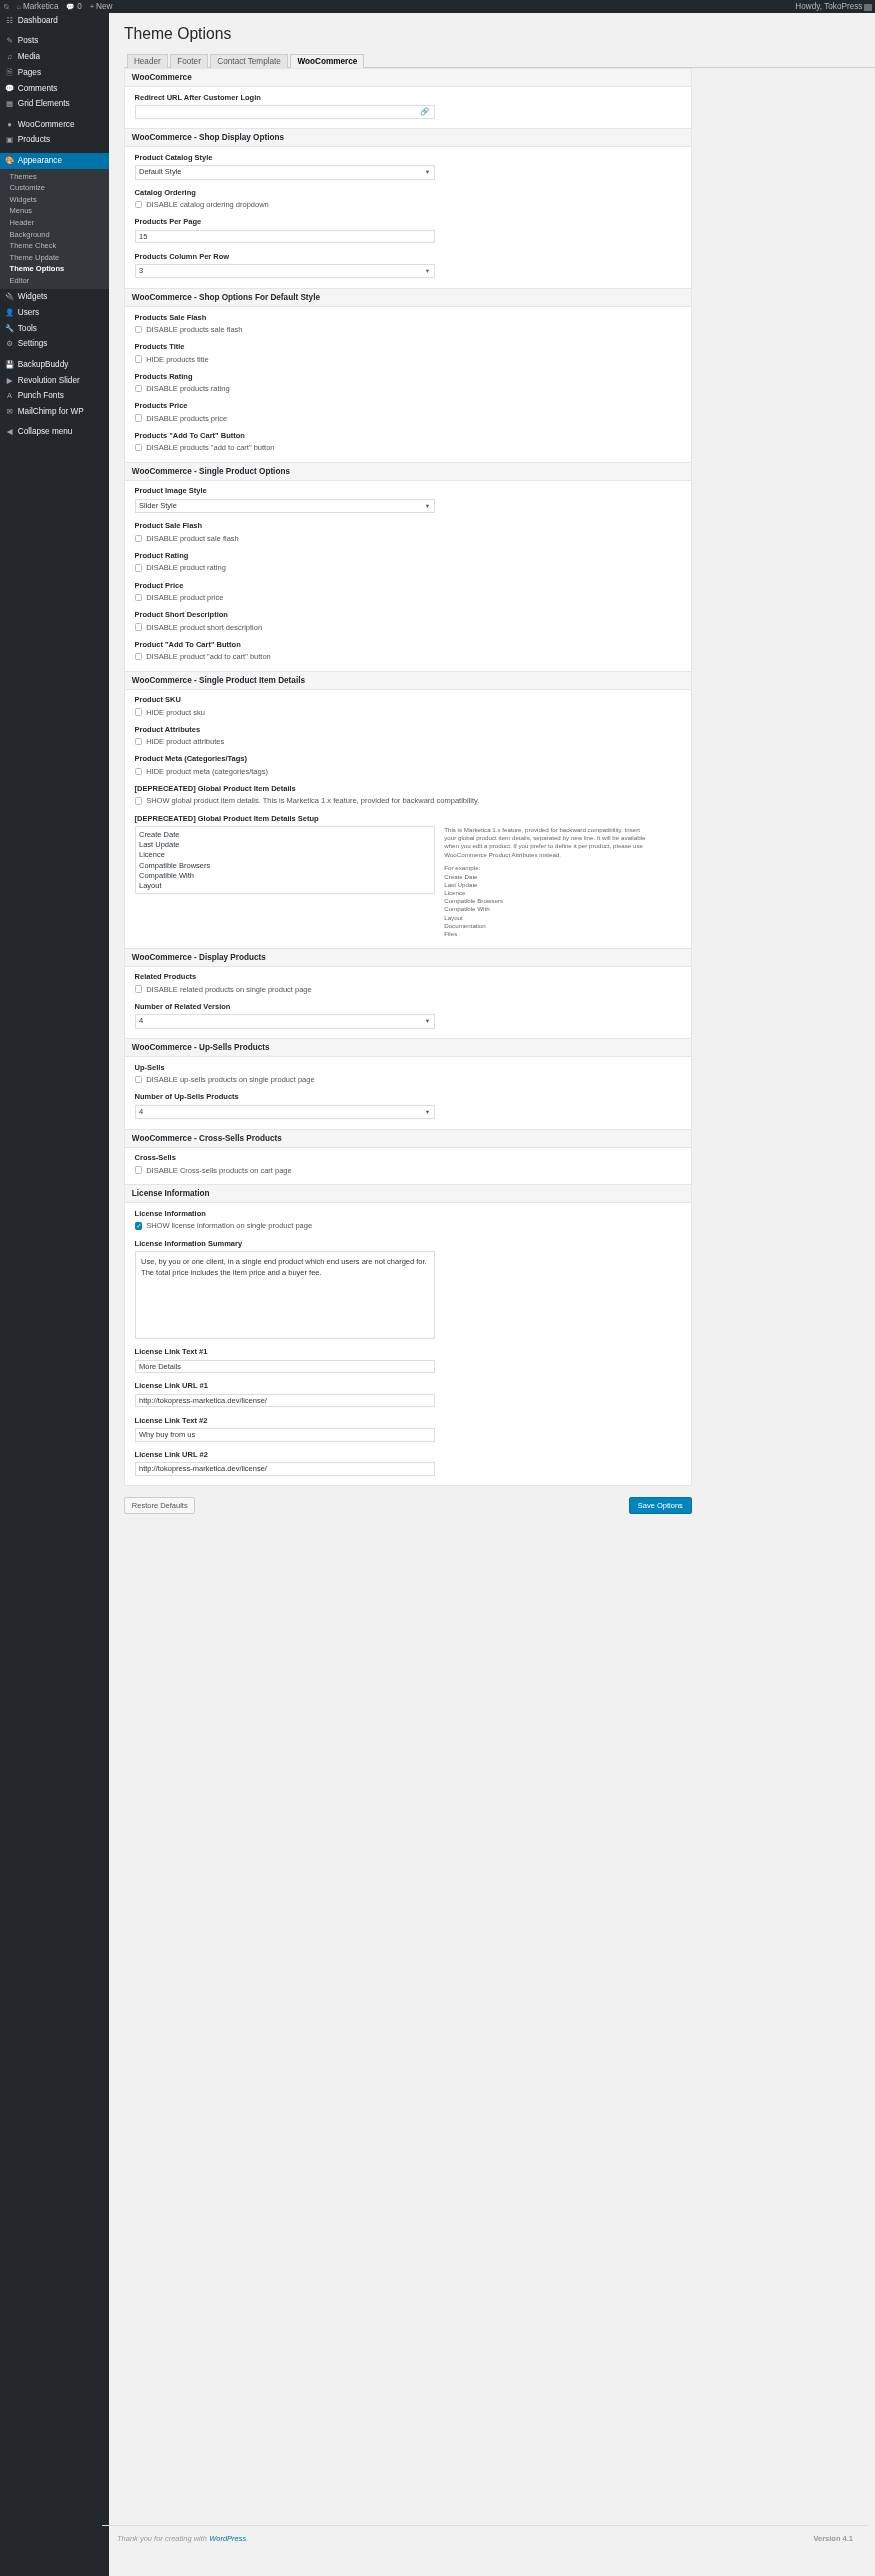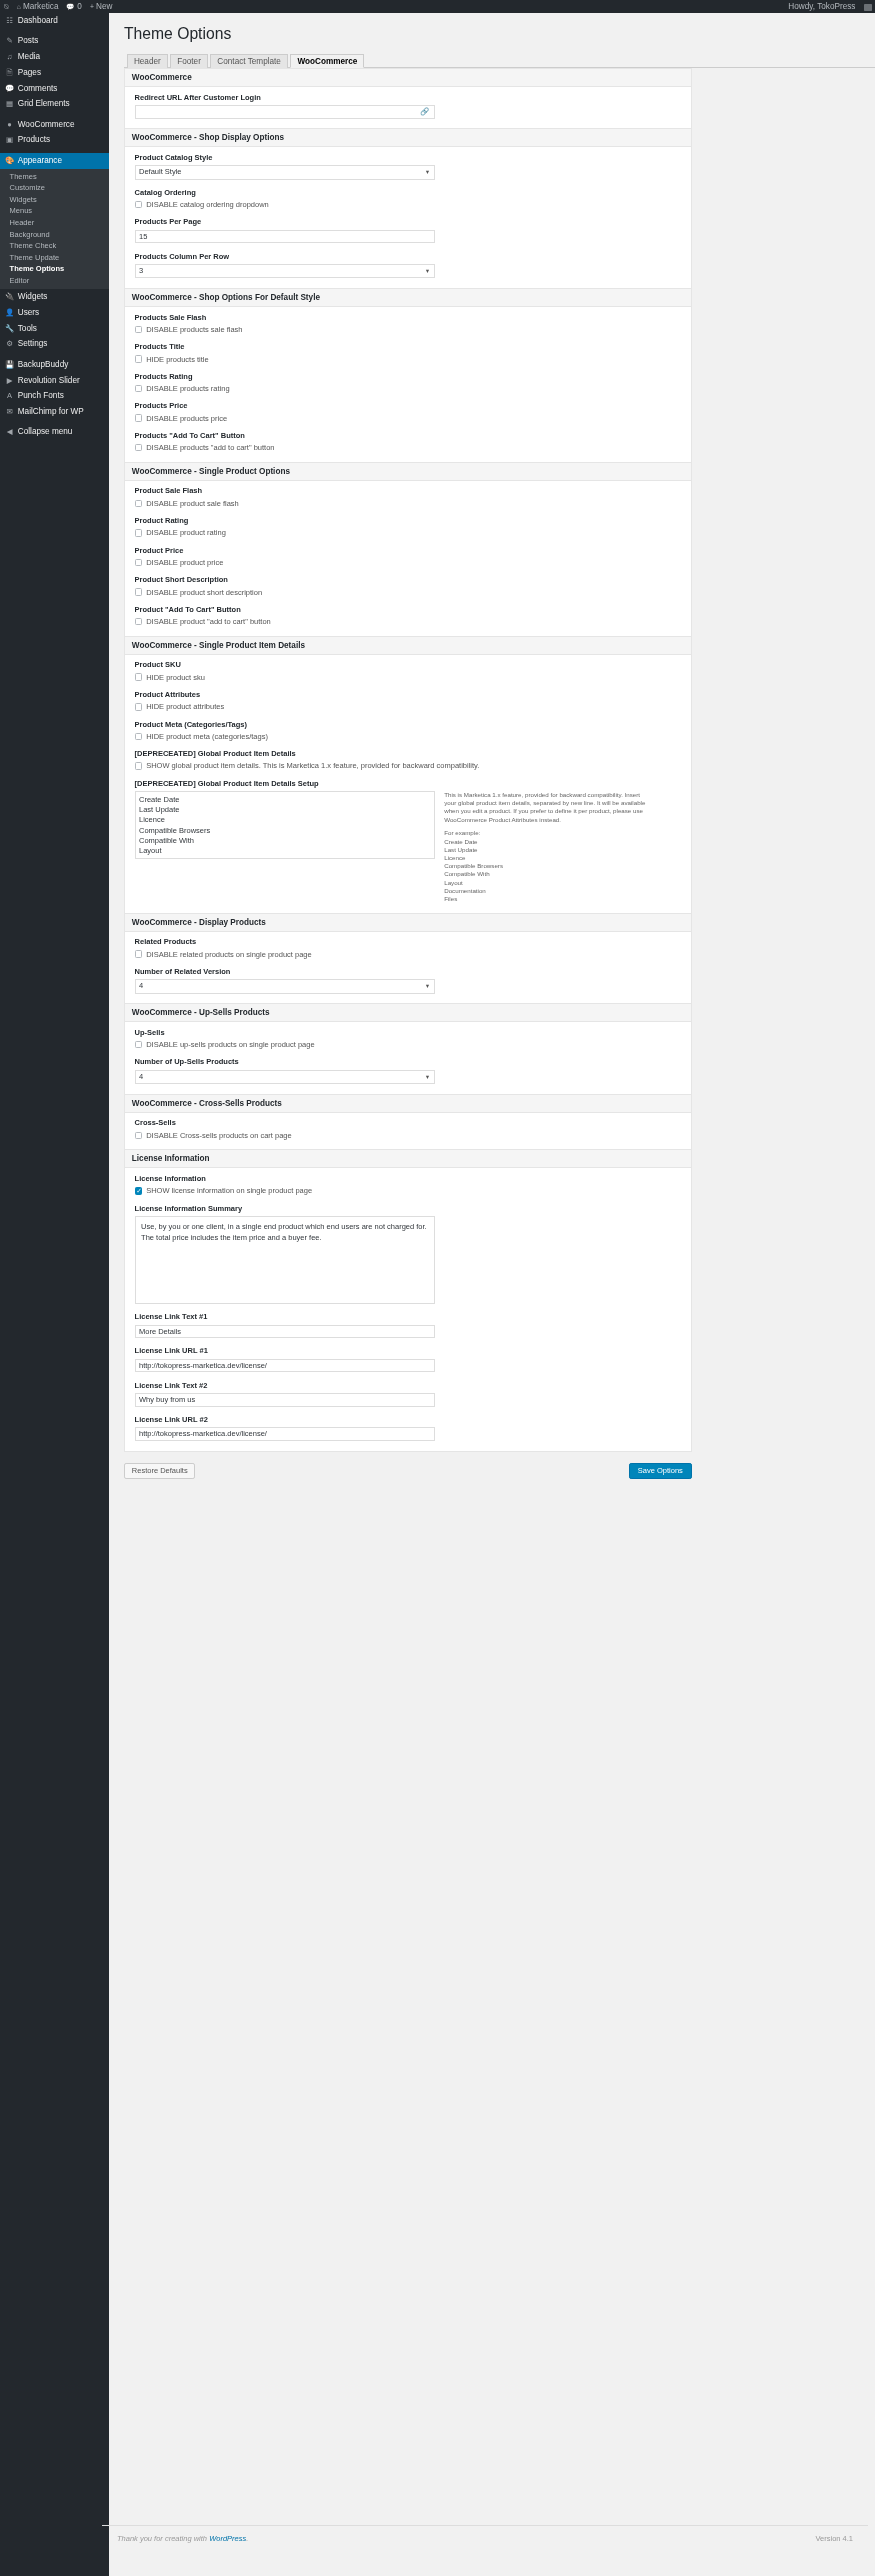--- a/index.html
+++ b/index.html
@@ -14,21 +14,21 @@
     overflow:hidden;
   }
   
   #adminbar {
     position:absolute; top:0; left:0; width:876px; height:13px;
     background:#23282d; color:#b4b9be; font-size:8.2px;
     display:flex; align-items:center;
   }
   .ab-item { display:flex; align-items:center; gap:2.1px; padding:0 4.1px; height:13px; color:#b4b9be; }
   .ab-logo { font-size:7.5px; }
-  .ab-right { margin-left:auto; display:flex; align-items:flex-end; padding-right:4.1px; gap:9px; }
+  .ab-right { margin-left:auto; display:flex; align-items:flex-end; padding-right:4.1px; gap:2px; }
   .ab-avatar { width:7.5px; height:7.5px; background:#6b7075; border-radius:0.7px; display:inline-block; }
   .ab-ico { font-size:6.8px; }
 
   
   #sidebar {
     position:absolute; top:13px; left:0; width:109px; height:2563px;
     background:#23282d;
   }
   .menu-item {
     display:flex; align-items:center; gap:4.1px;
@@ -117,21 +117,21 @@
     background:#0085ba; border:0.7px solid #0073aa; border-radius:2.1px;
     font-size:7.5px; color:#fff; padding:2.7px 8.2px; line-height:9.6px;
   }
   
   #wp-footer {
     position:absolute; left:102px; top:2525px; width:766px;
     border-top:0.7px solid #ddd; padding:8.2px 15px 0 15px;
     display:flex; justify-content:space-between;
     font-size:7.5px; color:#999; font-style:italic;
   }
-  #wp-footer .ver { font-style:normal; }
+  #wp-footer .ver { font-style:normal;font-weight:bold; }
   #wp-footer a { color:#0073aa; text-decoration:none; font-style:italic; }
 </style>
 </head>
 <body>
 
 <div id="adminbar">
   <div class="ab-item">
       <span class="ab-logo">⍉</span>
     </div>
   <div class="ab-item">
@@ -332,20 +332,27 @@
         <div class="f-label">Products "Add To Cart" Button</div>
         <div class="checkrow">
           <span class="cb"></span>
           <span>DISABLE products "add to cart" button</span>
         </div>
       </div>
     </div>
 
     <div class="section-head">WooCommerce - Single Product Options</div>
     <div class="section-body">
+      <div class="field">
+        <div class="f-label">Product Image Style</div>
+        <div class="f-select">
+          <span>Slider Style</span>
+          <span class="arrow">▼</span>
+        </div>
+      </div>
       <div class="field">
         <div class="f-label">Product Sale Flash</div>
         <div class="checkrow">
           <span class="cb"></span>
           <span>DISABLE product sale flash</span>
         </div>
       </div>
       <div class="field">
         <div class="f-label">Product Rating</div>
         <div class="checkrow">

